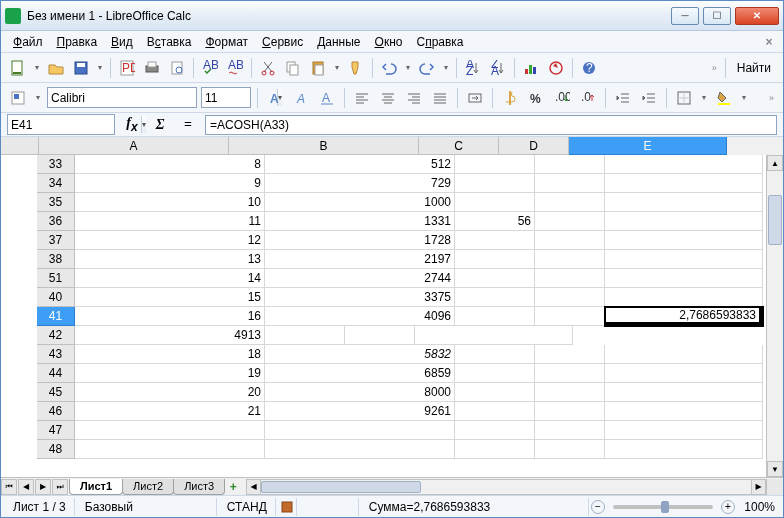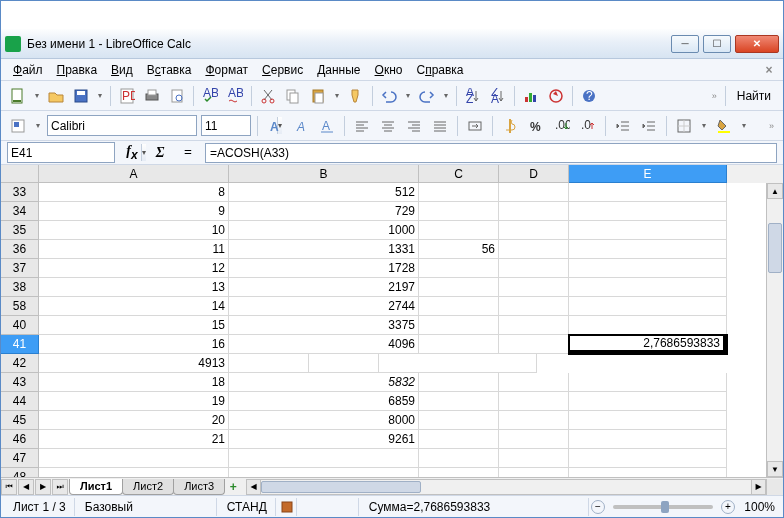--- a/index.html
+++ b/index.html
@@ -1,17 +1,17 @@
 <!DOCTYPE html>
 <html><head>
 <meta charset="utf-8">
 <style>
 * { margin: 0; padding: 0; box-sizing: border-box; font-family: "Segoe UI", Tahoma, sans-serif; font-size: 12px; }
 body { background: #fff; width: 784px; height: 518px; overflow: hidden; border: 1px solid #5a8ac6; display: flex; flex-direction: column; }
-.titlebar { height: 30px; background: linear-gradient(#fdfefe,#e8eff8 45%,#d7e4f2); display: flex; align-items: center; padding: 0 4px; border-bottom: 1px solid #b7c8dd; margin-top: 28px; }
+.titlebar { height: 30px; background: linear-gradient(#fdfefe,#e8eff8 45%,#d7e4f2); display: flex; align-items: center; padding: 0 4px; border-bottom: 1px solid #b7c8dd; }
 .app-icon { width: 16px; height: 16px; background: #19a24a; border-radius: 2px; margin-right: 6px; }
 .title-text { flex: 1; color: #000; }
 .win-btns { display: flex; gap: 4px; }
 .win-btn { width: 28px; height: 18px; border: 1px solid #6a8bb0; border-radius: 2px; display: flex; align-items: center; justify-content: center; background: linear-gradient(#f6fafd,#d9e7f5); font-size: 10px; color: #3a3a3a; }
 .win-btn.close { background: linear-gradient(#f08975,#d94423); color: #fff; width: 44px; border-color: #a93722; font-weight: bold; }
 .menubar { height: 22px; display: flex; align-items: center; padding: 0 6px; gap: 2px; background: #f3f6fb; border-bottom: 1px solid #cfd8e6; }
 .menu-item { padding: 2px 6px; cursor: default; }
 .menu-item u { text-decoration: underline; }
 .close-doc { margin-left: auto; width: 16px; height: 16px; display: flex; align-items: center; justify-content: center; color: #888; font-weight: bold; }
 .toolbar { height: 30px; display: flex; align-items: center; padding: 2px 6px; gap: 3px; background: #f3f6fb; border-bottom: 1px solid #cfd8e6; }
@@ -26,21 +26,21 @@
 .formula-bar { height: 24px; display: flex; align-items: center; padding: 2px 6px; gap: 6px; background: #f3f6fb; border-bottom: 1px solid #cfd8e6; }
 .name-box { width: 108px; }
 .fx-btn { width: 22px; font-style: italic; font-weight: bold; text-align: center; font-family: serif; font-size: 14px; }
 .formula-input { flex: 1; height: 20px; border: 1px solid #8ea4c1; background: #fff; padding: 0 4px; display: flex; align-items: center; }
 .formula-input input { border: none; outline: none; width: 100%; font-size: 12px; }
 .grid-area { flex: 1; display: flex; flex-direction: column; overflow: hidden; background: #fff; }
 .col-headers { display: flex; height: 18px; background: #f0f0f0; }
 .rowhead-spacer { width: 38px; border-right: 1px solid #c0c0c0; border-bottom: 1px solid #c0c0c0; background: #e8e8e8; }
 .col-header { border-right: 1px solid #c0c0c0; border-bottom: 1px solid #c0c0c0; display: flex; align-items: center; justify-content: center; background: #e8e8e8; font-size: 12px; }
 .col-header.sel { background: #3e9df5; color: #fff; border-color: #2a7fcf; }
-.grid-body { flex: 1; overflow: hidden; display: flex; }
+.grid-body { flex: 1; overflow: hidden; display: flex; padding-left: 36px; }
 .rows-wrap { flex: 1; }
 .row { display: flex; height: 19px; }
 .row-header { width: 38px; border-right: 1px solid #c0c0c0; border-bottom: 1px solid #c0c0c0; background: #e8e8e8; display: flex; align-items: center; justify-content: center; font-size: 12px; }
 .row-header.sel { background: #3e9df5; color: #fff; border-color: #2a7fcf; }
 .cell { border-right: 1px solid #d8d8d8; border-bottom: 1px solid #d8d8d8; padding: 0 3px; display: flex; align-items: center; justify-content: flex-end; font-size: 12px; overflow: hidden; }
 .cell.selected { outline: 2px solid #000; outline-offset: -1px; border-right: 4px solid #000; border-bottom: 4px solid #000; }
 .vscroll { width: 17px; background: #f0f0f0; border-left: 1px solid #c0c0c0; position: relative; }
 .vscroll .thumb { position: absolute; left: 1px; right: 1px; top: 40px; height: 50px; background: #cfd8e6; border: 1px solid #a0b0c6; border-radius: 2px; }
 .vscroll .arr { position: absolute; left: 0; right: 0; height: 16px; display: flex; align-items: center; justify-content: center; font-size: 8px; background: #e8e8e8; border: 1px solid #c0c0c0; }
 .vscroll .arr.up { top: 0; } .vscroll .arr.down { bottom: 0; }
@@ -401,21 +401,21 @@
         </div>
         <div class="row">
           <div class="row-header">38</div>
           <div class="cell" style="width: 190px;">13</div>
           <div class="cell" style="width: 190px;">2197</div>
           <div class="cell" style="width: 80px;"></div>
           <div class="cell" style="width: 70px;"></div>
           <div class="cell" style="width: 158px;"></div>
         </div>
         <div class="row">
-          <div class="row-header">58</div>
+          <div class="row-header">51</div>
           <div class="cell" style="width: 190px;">14</div>
           <div class="cell" style="width: 190px;">2744</div>
           <div class="cell" style="width: 80px;"></div>
           <div class="cell" style="width: 70px;"></div>
           <div class="cell" style="width: 158px;"></div>
         </div>
         <div class="row">
           <div class="row-header">40</div>
           <div class="cell" style="width: 190px;">15</div>
           <div class="cell" style="width: 190px;">3375</div>

